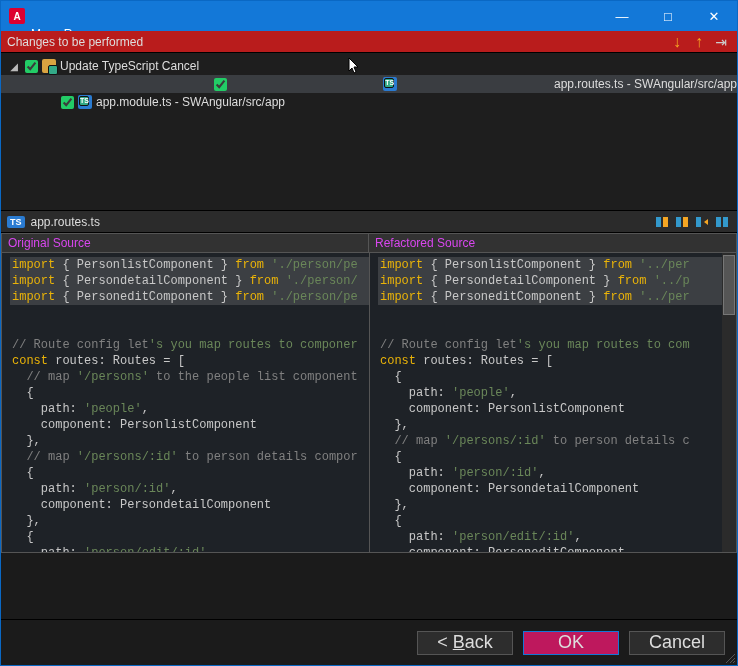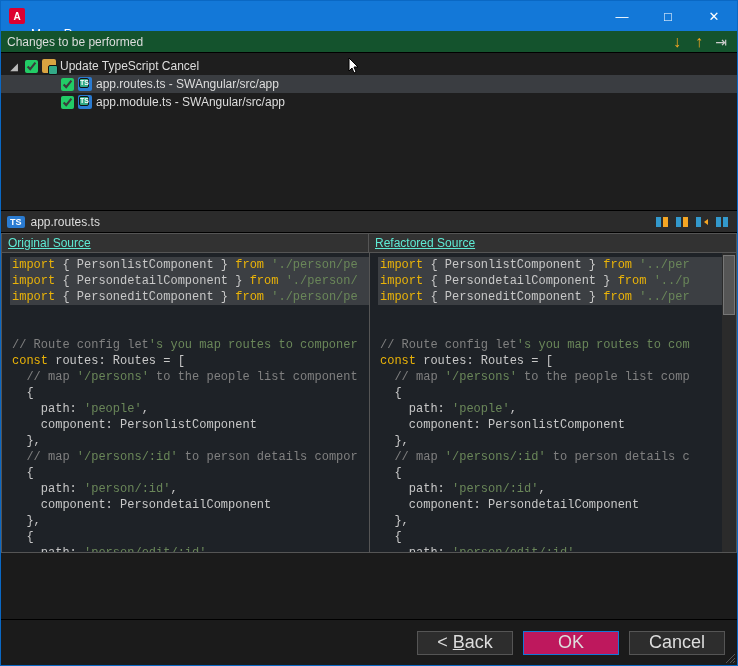--- a/index.html
+++ b/index.html
@@ -3,21 +3,21 @@
 <meta charset="utf-8">
 <style>
 * { box-sizing: border-box; margin: 0; padding: 0; }
 html, body { width: 738px; height: 666px; overflow: hidden; font-family: "Segoe UI", Tahoma, sans-serif; font-size: 12px; background: #1b1b1b; color: #dcdcdc; }
 .window { width: 738px; height: 666px; display: flex; flex-direction: column; border: 1px solid #0a68c4; }
 .titlebar { height: 30px; background: #1378d8; display: flex; align-items: center; color: #fff; }
 .titlebar .app-icon { width: 16px; height: 16px; margin: 0 6px 0 8px; background: #dd0031; border-radius: 2px; display:flex; align-items:center; justify-content:center; color:#fff; font-weight:bold; font-size:10px;}
 .titlebar .title { flex: 0 0 auto; font-size: 12px; margin-top: 36px; }
 .titlebar .spacer { flex: 1; }
 .titlebar .winbtn { width: 46px; height: 30px; display:flex; align-items:center; justify-content:center; color:#fff; font-size:13px;}
-.toolbar { height: 22px; background: #14532d; border-bottom: 1px solid #000; display:flex; align-items:center; padding: 7px 6px; }
+.toolbar { height: 22px; background: #b91c1c; border-bottom: 1px solid #000; display:flex; align-items:center; padding: 7px 6px; }
 .toolbar .label { font-size:12px; color:#ddd; }
 .toolbar .tspacer { flex:1; }
 .toolbar .tbtn { width:20px; height:20px; margin-left:2px; display:flex; align-items:center; justify-content:center; }
 .arrowdn { color: #f5a623; font-size: 16px; font-weight: bold; }
 .arrowup { color: #f5a623; font-size: 16px; font-weight: bold; }
 .filtericon { color: #ccc; font-size: 14px; }
 .tree { background:#1e1e1e; height: 158px; border-bottom:1px solid #000; padding: 4px 0; color:#ddd; overflow:hidden; position:relative;}
 .treerow { height:18px; display:flex; align-items:center; padding-left: 6px; white-space:nowrap; }
 .treerow.selected { background:#3a3d41; }
 .treerow .expander { width:14px; display:inline-flex; justify-content:center; color:#bbb; font-size:10px;}
@@ -28,21 +28,21 @@
 .fileicon.ts { background:#2a7bd1; border-radius:2px; }
 .fileicon.ts::after { content:"TS"; position:absolute; font-size:7px; color:#fff; left:1px; top:1px; font-weight:bold;}
 .cursor { position:absolute; left:346px; top:4px; width:14px;height:18px; }
 .midbar { height: 22px; background:#2b2b2b; border-bottom:1px solid #000; display:flex; align-items:center; padding:0 6px; }
 .midbar .ts-badge { background:#2a7bd1; color:#fff; font-size:9px; font-weight:bold; padding:1px 3px; border-radius:2px; margin-right:6px; }
 .midbar .fname { color:#ddd; }
 .midbar .mspacer { flex:1; }
 .midbar .mbtn { width:18px;height:18px; margin-left:2px; display:flex; align-items:center; justify-content:center; }
 .mbtn svg { display:block; }
 .diff-headers { height:20px; display:flex; background:#2b2b2b; }
-.diff-headers > div { width:50%; border:1px solid #555; border-top:1px solid #555; padding:2px 6px; font-size:12px; color:#5eead4; background:#323232;text-decoration:underline;}
+.diff-headers > div { width:50%; border:1px solid #555; border-top:1px solid #555; padding:2px 6px; font-size:12px; color:#d946ef; background:#323232;}
 .diff-headers > div + div { border-left:none; }
 .diff { flex:0 0 auto; height: 300px; display:flex; border:1px solid #555; border-top:none; }
 .pane { width:50%; position:relative; background:#1e2227; overflow:hidden; font-family: Consolas, "Courier New", monospace; font-size:12px; line-height:16px; }
 .pane + .pane { border-left:1px solid #555; }
 .gutter { position:absolute; left:0; top:0; bottom:0; width:8px; background:#1e2227;}
 .code { position:absolute; left:10px; right:0; top:4px; white-space:pre; color:#c8c8c8; }
 .hlblock { position:absolute; left:8px; right:0; background: rgba(200,200,200,0.18); }
 .hi-kw { color:#eab308; }
 .hi-str { color:#6a8759; }
 .hi-cm { color:#808080; }
@@ -95,21 +95,21 @@
  <div class="tree" id="tree">
    <svg class="cursor" viewBox="0 0 12 18">
         <path d="M1 1 L1 14 L4 11 L6 16 L8 15 L6 10 L10 10 Z" fill="#fff" stroke="#000" stroke-width="1"></path>
       </svg>
       <div class="treerow" style="padding-left: 6px;">
         <span class="expander">◢</span>
         <input type="checkbox" class="cb" checked="" style="">
         <span class="fileicon cmd cmdov"></span>
         <span>Update TypeScript Cancel</span>
       </div>
-      <div class="treerow selected" style="padding-left: 42px;">
+      <div class="treerow selected" style="padding-left: 42px; justify-content: space-between;">
         <span class="expander"></span>
         <input type="checkbox" class="cb" checked="" style="">
         <span class="fileicon ts cmdov"></span>
         <span>app.routes.ts - SWAngular/src/app</span>
       </div>
       <div class="treerow" style="padding-left: 42px;">
         <span class="expander"></span>
         <input type="checkbox" class="cb" checked="" style="">
         <span class="fileicon ts cmdov"></span>
         <span>app.module.ts - SWAngular/src/app</span>
@@ -179,21 +179,20 @@
    <div class="pane" id="pane-right">
      <div class="gutter"></div>
      <div class="hlblock" style="top:4px;height:48px;"></div>
      <div class="code" id="code-right"><span class="hi-kw">import</span> { PersonlistComponent } <span class="hi-kw">from</span> <span class="hi-str">'../per</span>
 <span class="hi-kw">import</span> { PersondetailComponent } <span class="hi-kw">from</span> <span class="hi-str">'../p</span>
 <span class="hi-kw">import</span> { PersoneditComponent } <span class="hi-kw">from</span> <span class="hi-str">'../per</span>
 
 
 <span class="hi-cm">// Route config let<span class="hi-str">'s you map routes to com</span></span>
 <span class="hi-kw">const</span> routes: Routes = [
-  <span class="hi-cm">// map <span class="hi-str">'/persons'</span> to the people list comp</span>
   {
     path: <span class="hi-str">'people'</span>,
     component: PersonlistComponent
   },
   <span class="hi-cm">// map <span class="hi-str">'/persons/:id'</span> to person details c</span>
   {
     path: <span class="hi-str">'person/:id'</span>,
     component: PersondetailComponent
   },
   {

